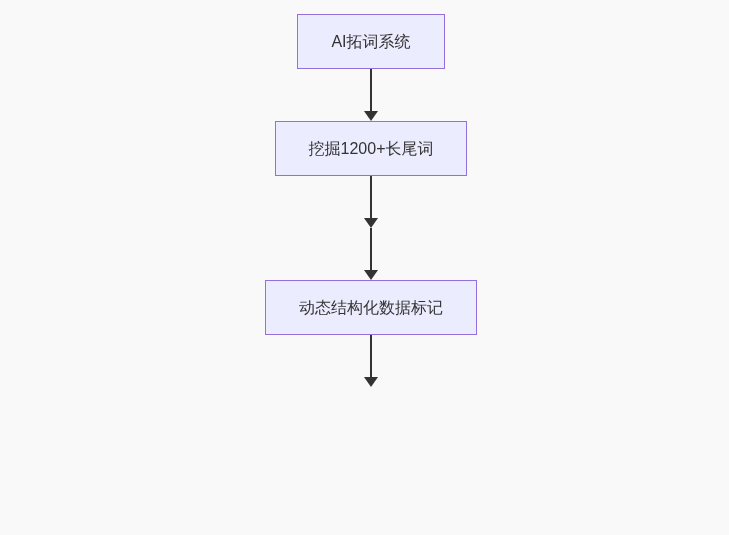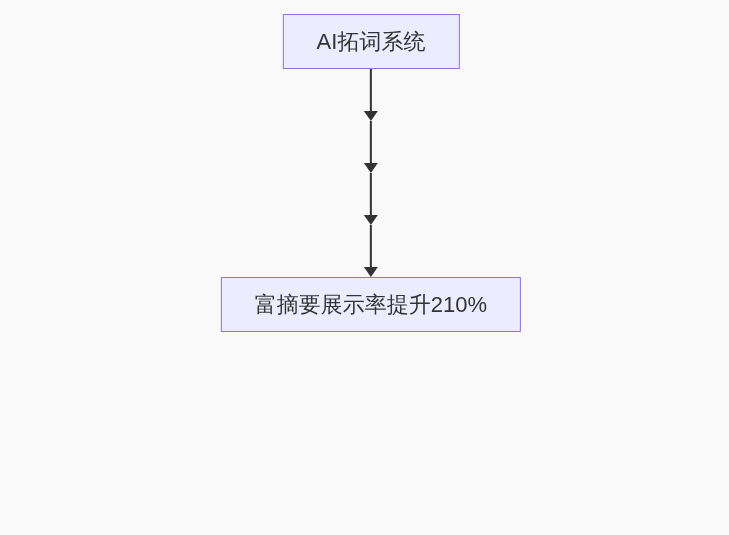--- a/index.html
+++ b/index.html
@@ -24,21 +24,21 @@
     left: 371px;
     transform: translateX(-50%);
     display: flex;
     flex-direction: column;
     align-items: center;
   }
   .node {
     background: #ECECFF;
     border: 1px solid #9370DB;
     color: #333333;
-    font-size: 22px;
+    font-size: 16px;
     line-height: 23px;
     padding: 15px 33px;
     text-align: center;
     white-space: nowrap;
     box-sizing: border-box;
   }
   .arrow {
     height: 52px;
     display: flex;
     flex-direction: column;
@@ -65,36 +65,39 @@
 
     <div class="node">
       <span>AI拓词系统</span>
     </div>
 
     <div class="arrow">
       <div class="arrow-line"></div>
       <div class="arrow-head"></div>
     </div>
 
-
-    <div class="arrow">
-      <div class="arrow-line"></div>
-      <div class="arrow-head"></div>
+    <div class="node">
+      <span>挖掘1200+长尾词</span>
     </div>
-
 
     <div class="arrow">
       <div class="arrow-line"></div>
       <div class="arrow-head"></div>
     </div>
 
 
     <div class="arrow">
       <div class="arrow-line"></div>
       <div class="arrow-head"></div>
     </div>
 
     <div class="node">
-      <span>富摘要展示率提升210%</span>
+      <span>动态结构化数据标记</span>
     </div>
+
+    <div class="arrow">
+      <div class="arrow-line"></div>
+      <div class="arrow-head"></div>
+    </div>
+
 
   </div>
 </div>
 
 </body></html>

